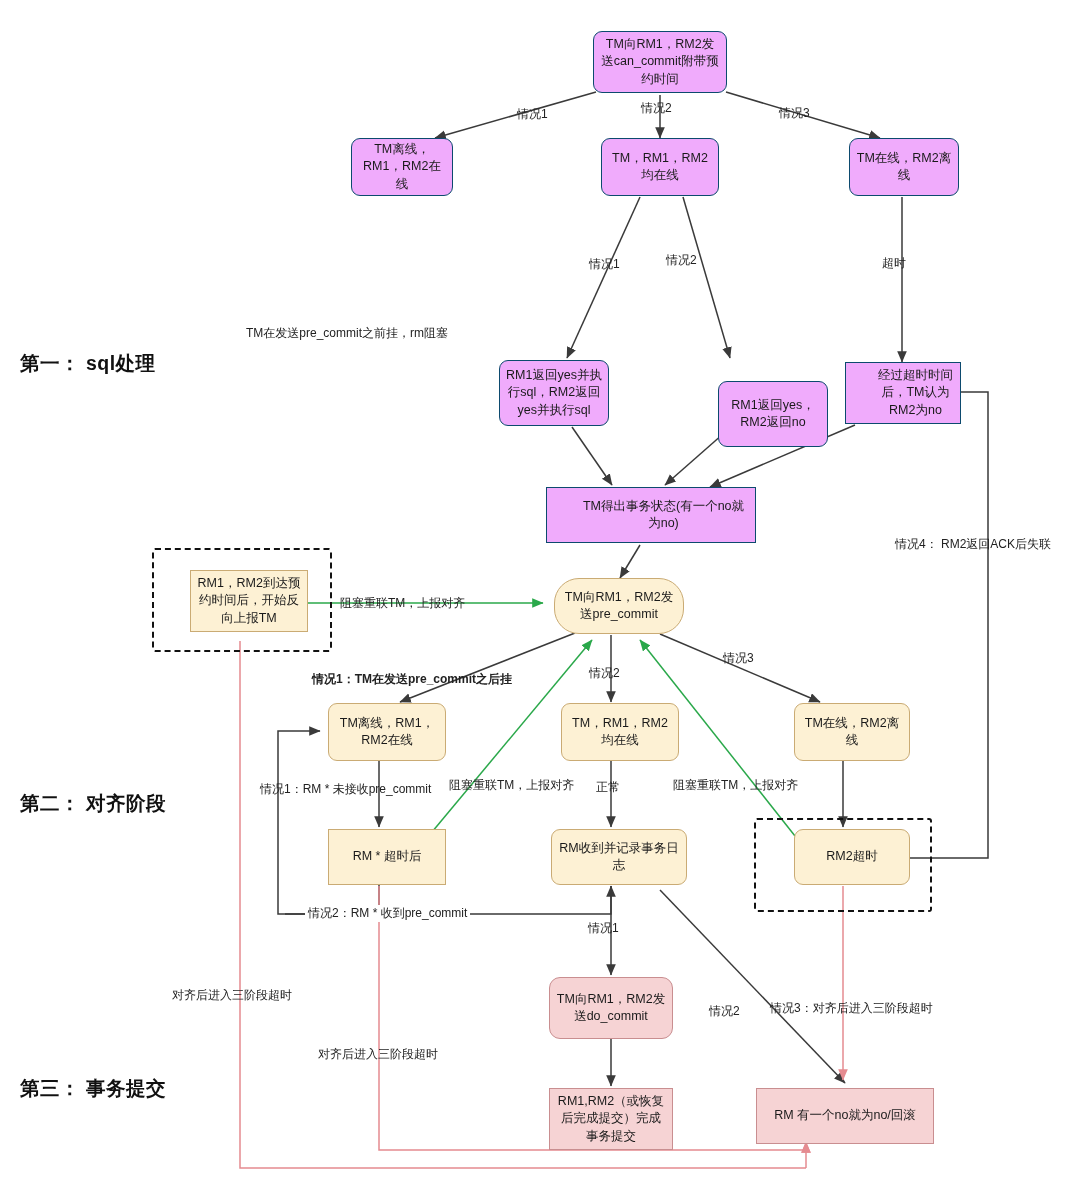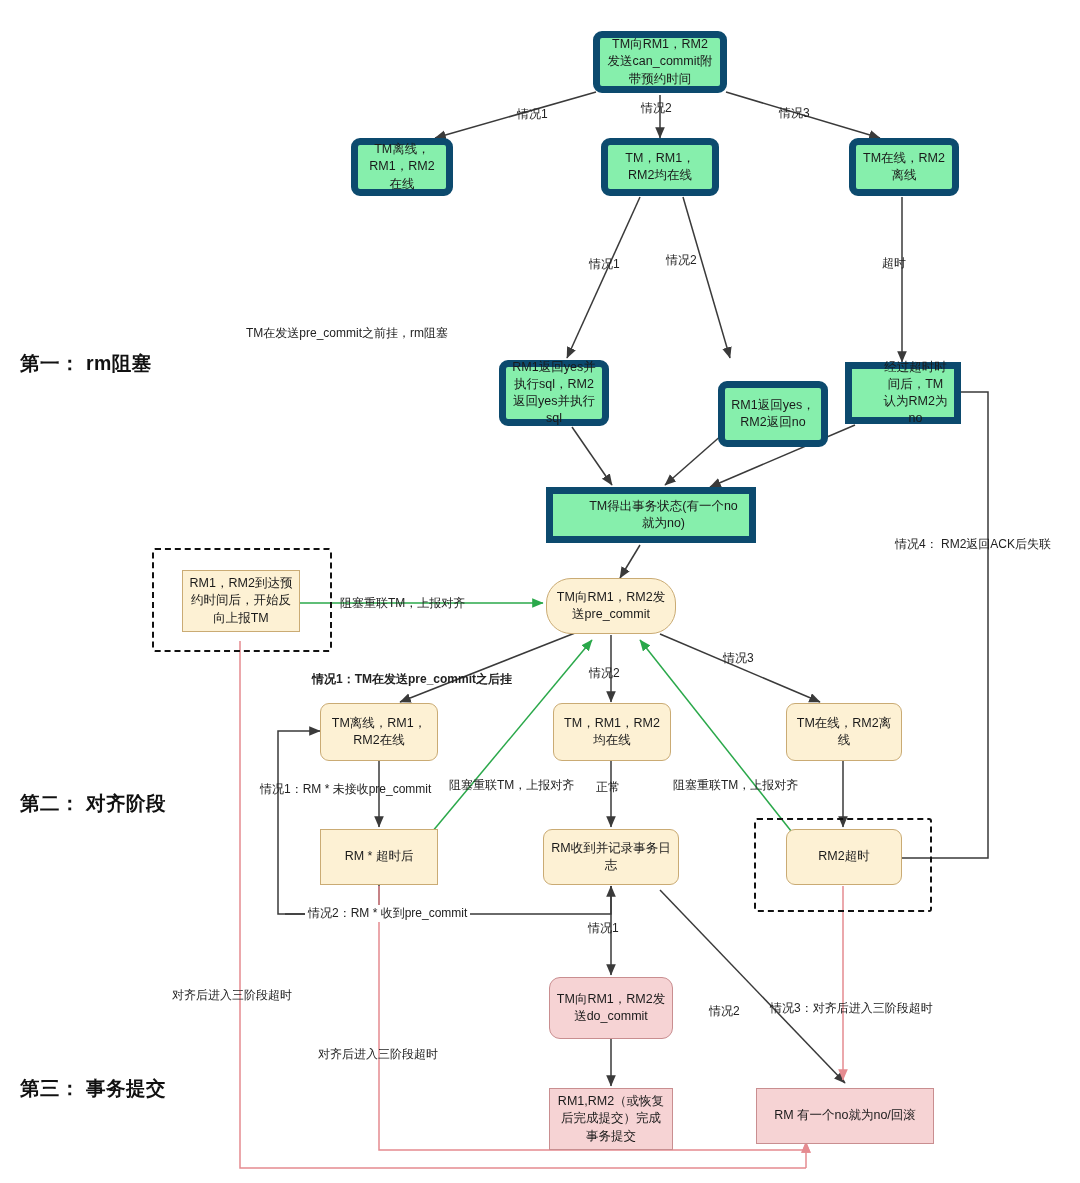--- a/index.html
+++ b/index.html
@@ -25,29 +25,30 @@
     display:flex;
     align-items:center;
     justify-content:center;
     text-align:center;
     font-size:12.5px;
     line-height:1.38;
     padding:4px 6px;
     z-index:3;
   }
   .blue{
-    background:#86efac;
-    border:7px solid #0c4a6e;
+    background:#f0abfc;
+    border:1px solid #0c4a6e;
     border-radius:9px;
   }
   .blue.sharp{border-radius:0;padding-left:31px;}
   .yellow{
     background:#fdf1d4;
     border:1px solid #caab74;
     border-radius:9px;
+    margin-left:8px;
   }
   .yellow.sharp{border-radius:0;}
   .pink{
     background:#f6d3d4;
     border:1px solid #c98e90;
     border-radius:0;
   }
   .stage-label{
     position:absolute;
     font-weight:bold;
@@ -148,21 +149,21 @@
 
       <path d="M843,886 L843,1080" marker-end="url(#ahP)"></path>
       <path d="M806,1168 L806,1140" stroke="none"></path>
     </g>
     <g stroke="#e58b90" stroke-width="1.5" fill="none" marker-end="url(#ahP)">
       <path d="M806,1168 L806,1142"></path>
       <path d="M806,1150 L806,1142"></path>
     </g>
   </svg>
 
-  <div class="stage-label" style="left:20px;top:350px;">第一：  rm阻塞</div>
+  <div class="stage-label" style="left:20px;top:350px;">第一：  sql处理</div>
   <div class="stage-label" style="left:20px;top:790px;">第二：  对齐阶段</div>
   <div class="stage-label" style="left:20px;top:1075px;">第三：  事务提交</div>
 
   <div class="dashbox" style="left:152px;top:548px;width:180px;height:104px;"></div>
   <div class="dashbox" style="left:754px;top:818px;width:178px;height:94px;"></div>
 
   <div class="node blue" style="left:593px;top:31px;width:134px;height:62px;">TM向RM1，RM2发送can_commit附带预约时间</div>
 
   <div class="node blue" style="left:351px;top:138px;width:102px;height:58px;">TM离线，RM1，RM2在线</div>
 

